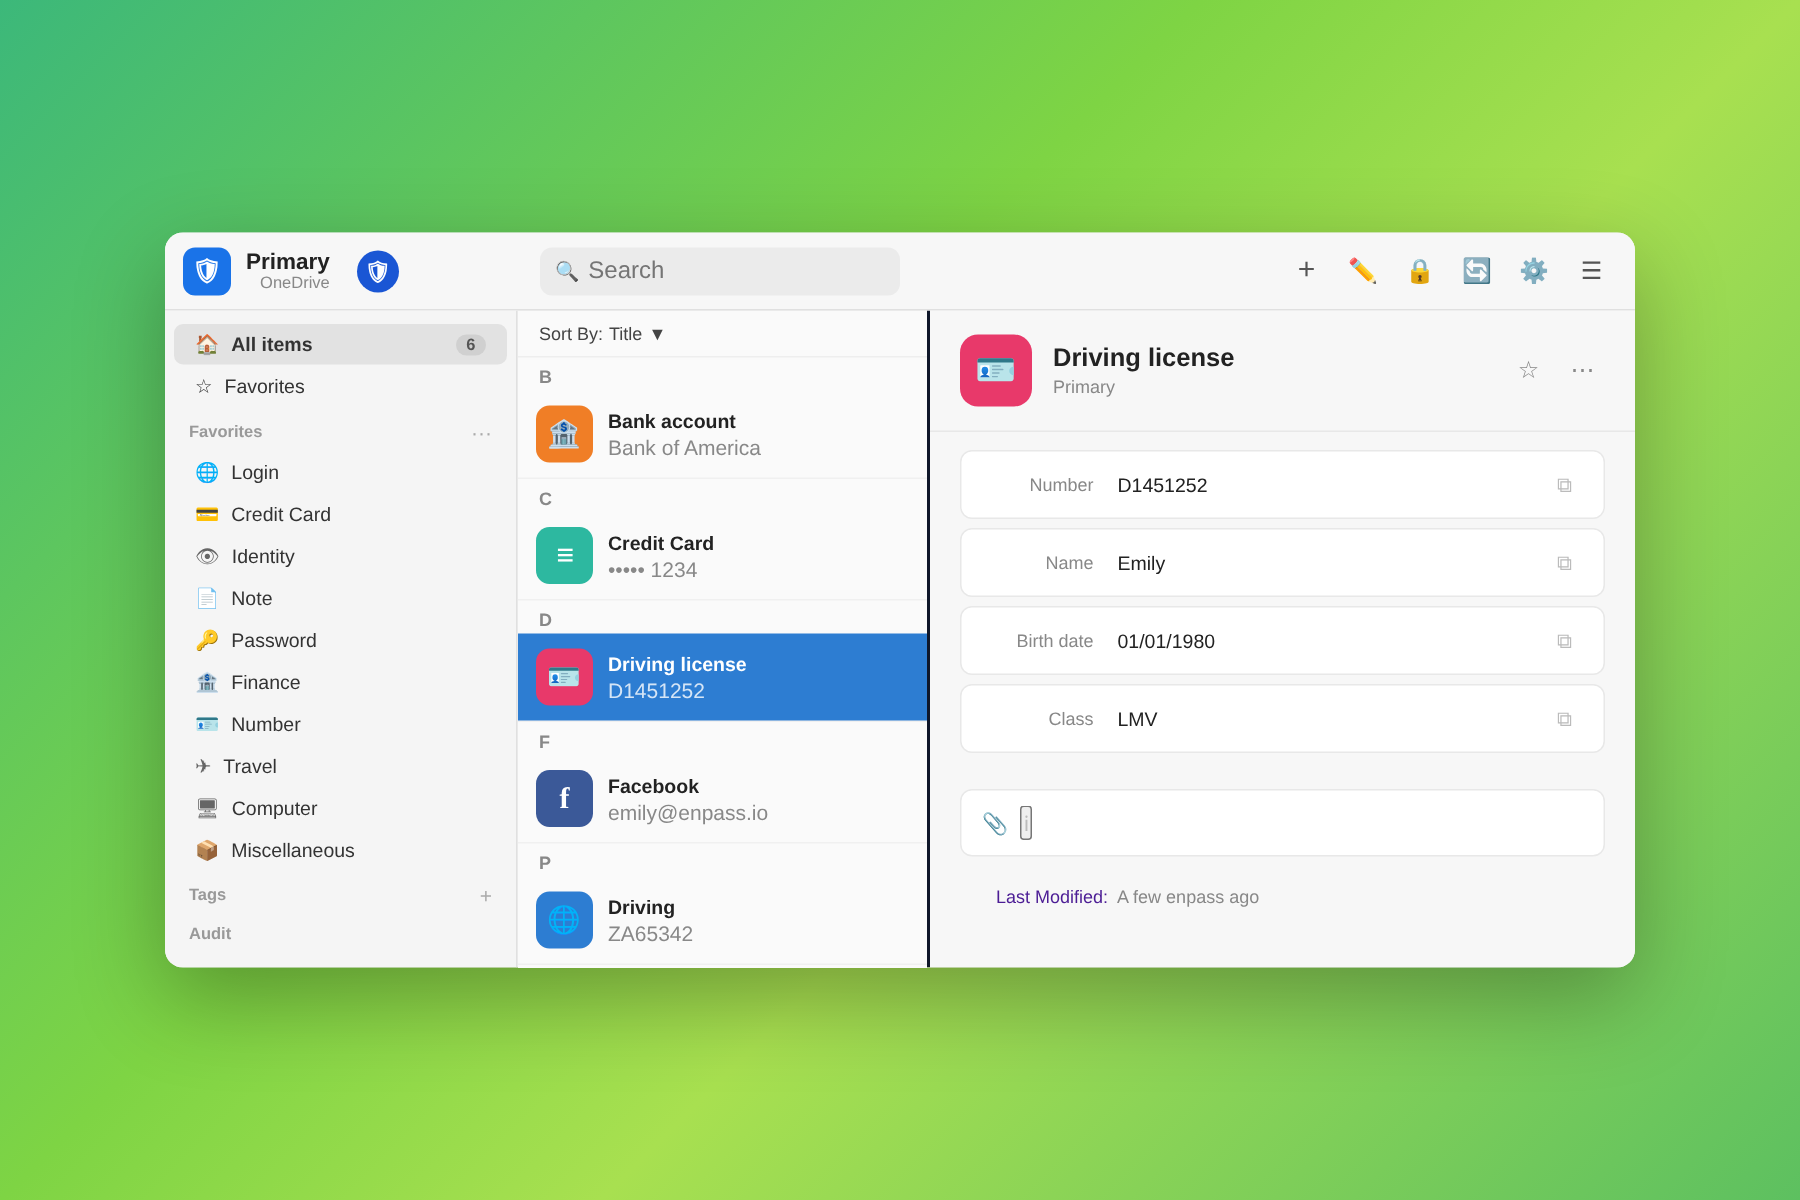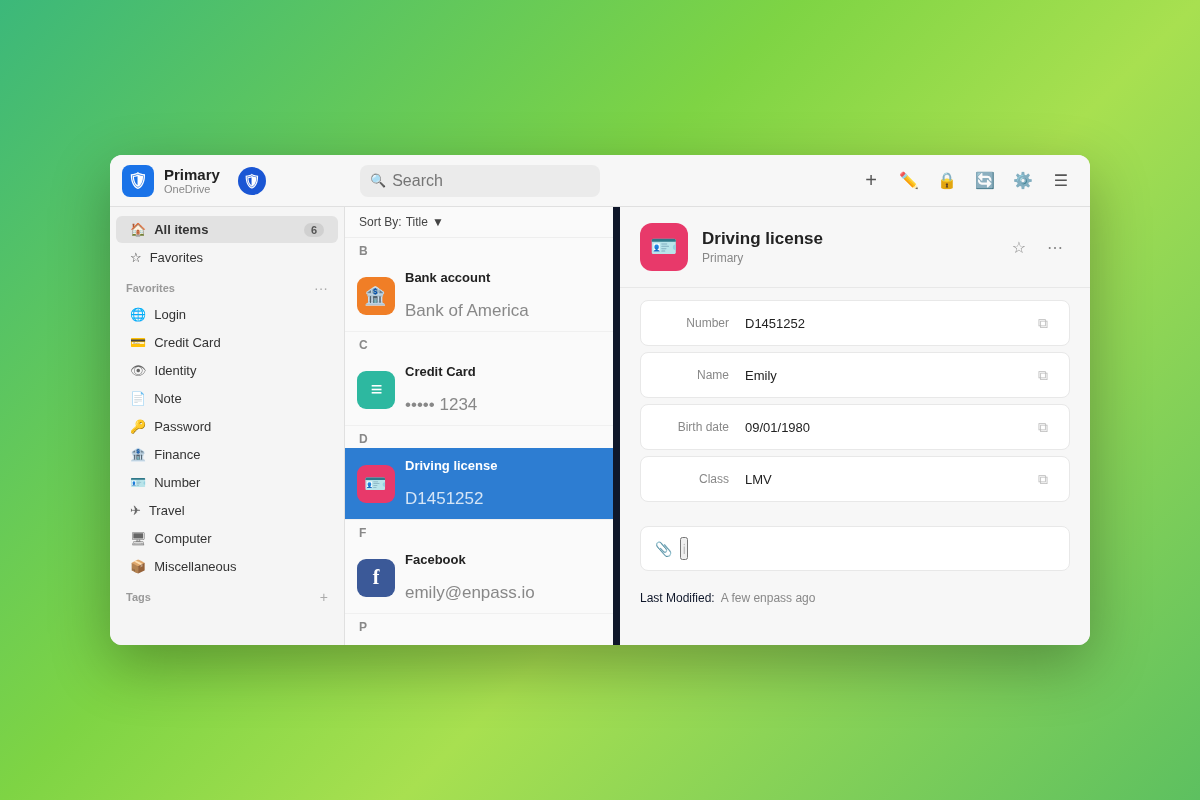--- a/index.html
+++ b/index.html
@@ -45,21 +45,21 @@
       background: #1a73e8;
       border-radius: 8px;
       display: flex;
       align-items: center;
       justify-content: center;
       color: white;
       font-size: 16px;
       font-weight: bold;
     }
     .vault-name { font-weight: 700; font-size: 15px; color: #222; }
-    .vault-sub { font-size: 11px; color: #888; }
+    .vault-sub { font-size: 11px; color: #888; text-align: right; }
     .search-bar {
       flex: 1;
       max-width: 240px;
       display: flex;
       align-items: center;
       background: #ebebeb;
       border-radius: 8px;
       padding: 0 10px;
       gap: 6px;
       height: 32px;
@@ -154,21 +154,21 @@
       border: none;
       cursor: pointer;
       color: #aaa;
       font-size: 14px;
     }
     .sidebar-icon { font-size: 13px; color: #666; }
     
     .item-list {
       width: 275px;
       background: #fafafa;
-      border-right: 7px solid #0f172a;
+      border-right: 2px solid #0f172a;
       overflow-y: auto;
     }
     .sort-bar {
       padding: 8px 14px;
       font-size: 12px;
       color: #666;
       border-bottom: 1px solid #eee;
       display: flex;
       align-items: center;
       gap: 4px;
@@ -201,21 +201,21 @@
       font-size: 18px;
       flex-shrink: 0;
       color: white;
     }
     .icon-bank { background: #f07e26; }
     .icon-card { background: #2db8a0; }
     .icon-license { background: #e8396a; }
     .icon-facebook { background: #3b5998; }
     .icon-passport { background: #2d7dd2; }
     .item-title { font-size: 13px; font-weight: 700; color: #222; }
-    .item-sub { font-size: 17px; color: #888; margin-top: 16px; }
+    .item-sub { font-size: 14px; color: #888; margin-top: 2px; }
     
     .detail-panel {
       flex: 1;
       background: #f7f7f7;
       overflow-y: auto;
       padding: 0;
     }
     .detail-header {
       display: flex;
       align-items: center;
@@ -317,21 +317,21 @@
     .attachment-icon { font-size: 14px; color: #888; }
     .attachment-name { flex: 1; font-size: 13px; color: #333; }
     .attachment-info { font-size: 14px; color: #bbb; cursor: pointer; }
     .last-modified {
       padding: 8px 20px;
       font-size: 12px;
       color: #888;
       display: flex;
       gap: 6px;
     }
-    .last-modified-label { color: #0f172a; }
+    .last-modified-label { color: #4c1d95; margin-left: 24px; }
   </style>
 </head>
 <body>
 
 <div class="app-window">
 
   <div class="header">
     <div class="vault-info">
       <div class="vault-icon">🛡</div>
       <div>
@@ -413,20 +413,23 @@
       </div>
       <div class="sidebar-item">
         <span class="sidebar-icon">📦</span>
         <span>Miscellaneous</span>
       </div>
 
       <div class="sidebar-section-label">
         <span>Tags</span>
         <button class="more-btn">+</button>
       </div>
+      <div class="sidebar-section-label">
+        <span>Audit</span>
+      </div>
     </div>
 
     <div class="item-list">
       <div class="sort-bar">
         <span>Sort By:</span>
         <span>Title</span>
         <span>▼</span>
       </div>
 
       <div class="section-header">B</div>
@@ -497,21 +500,21 @@
           <div class="field-value">D1451252</div>
           <button class="field-copy">⧉</button>
         </div>
         <div class="field-row">
           <div class="field-label">Name</div>
           <div class="field-value">Emily</div>
           <button class="field-copy">⧉</button>
         </div>
         <div class="field-row">
           <div class="field-label">Birth date</div>
-          <div class="field-value">09/01/1980</div>
+          <div class="field-value">01/01/1980</div>
           <button class="field-copy">⧉</button>
         </div>
         <div class="field-row">
           <div class="field-label">Class</div>
           <div class="field-value">LMV</div>
           <button class="field-copy">⧉</button>
         </div>
       </div>
 
       <div class="attachments-section">

